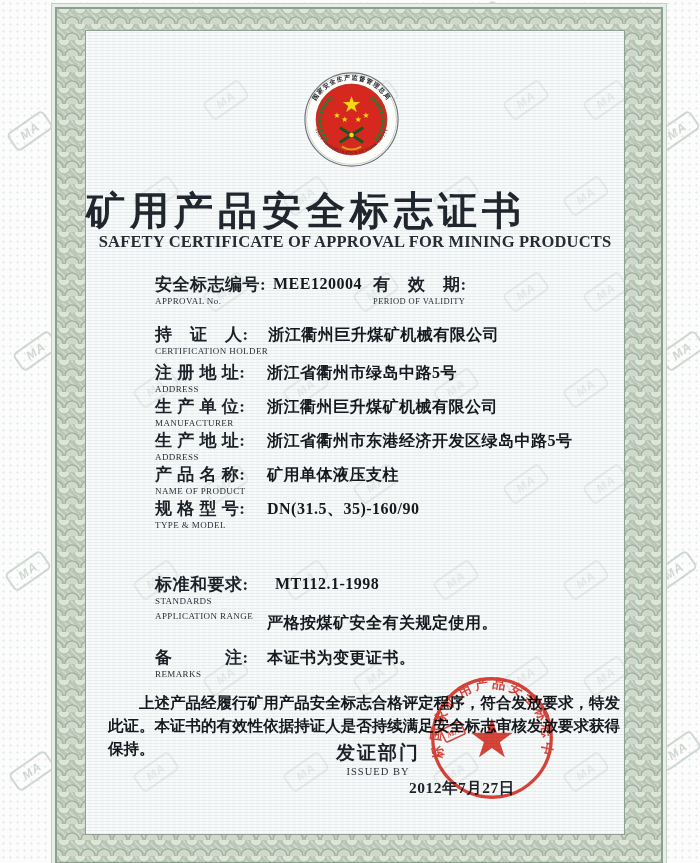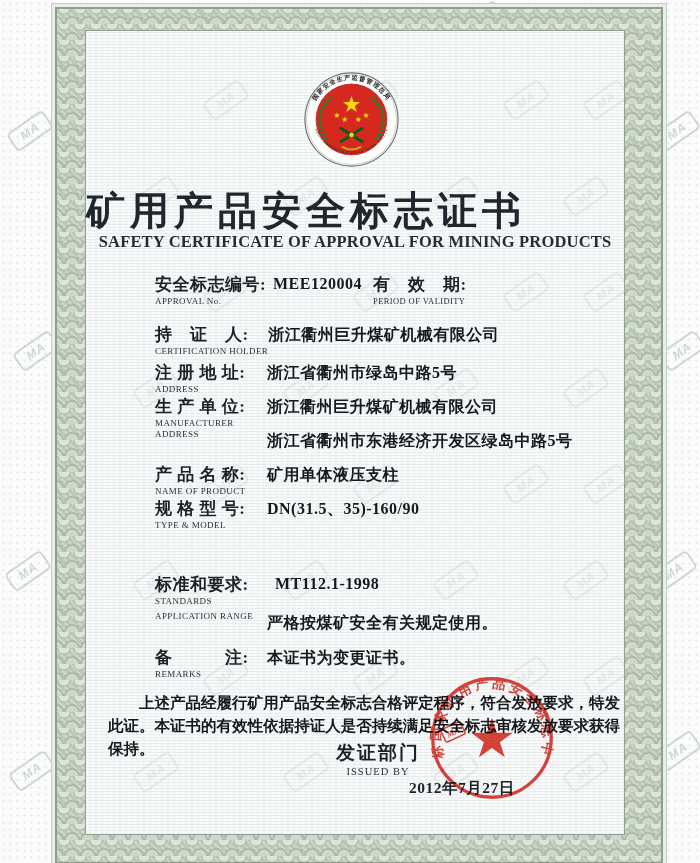--- a/index.html
+++ b/index.html
@@ -205,20 +205,21 @@
     </div>
     <div class="row" style="top:364px">
       <div class="lab">
           <div class="cn">生 产 单 位:</div>
         <div class="en">MANUFACTURER</div>
         </div>
       <div class="val">浙江衢州巨升煤矿机械有限公司</div>
     </div>
     <div class="row" style="top:398px">
       <div class="lab">
+          <div class="cn">生 产 地 址:</div>
         <div class="en">ADDRESS</div>
         </div>
       <div class="val">浙江省衢州市东港经济开发区绿岛中路5号</div>
     </div>
     <div class="row" style="top:432px">
       <div class="lab">
           <div class="cn">产 品 名 称:</div>
         <div class="en">NAME OF PRODUCT</div>
         </div>
       <div class="val">矿用单体液压支柱</div>

